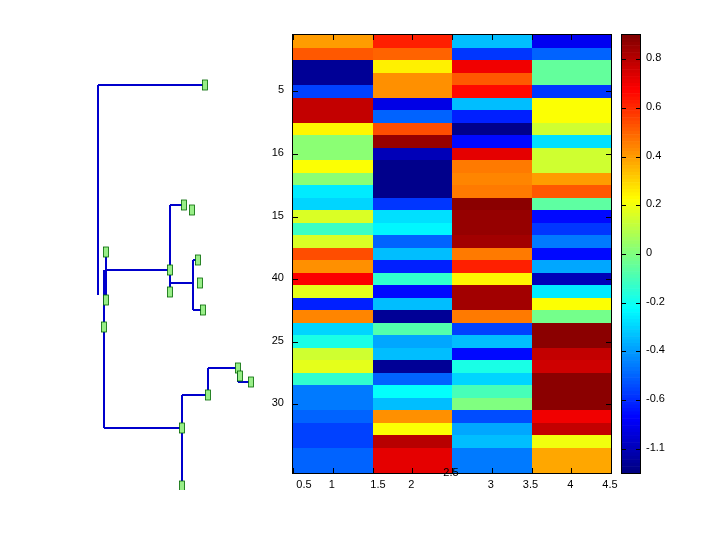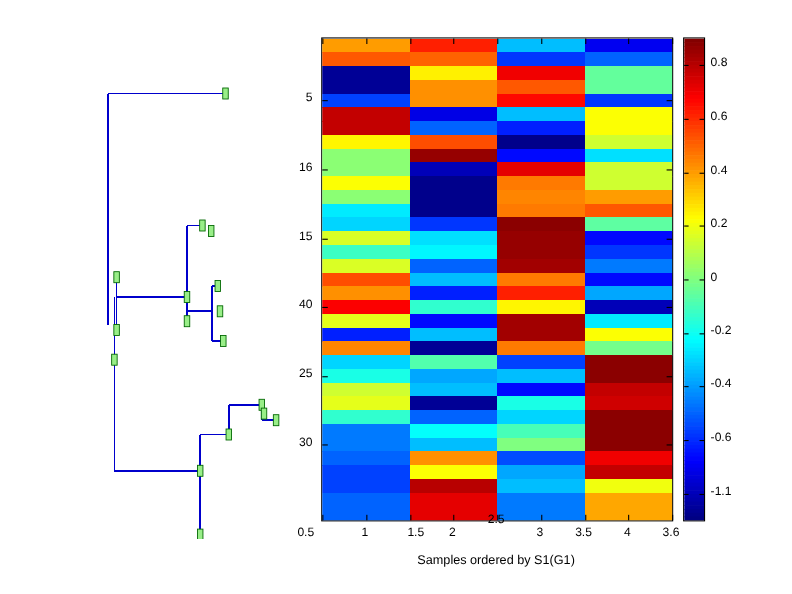--- a/index.html
+++ b/index.html
@@ -346,32 +346,31 @@
 
   <div id="y-tick-labels">
       <div class="ylabel-txt" style="left:254px;top:83.3px;">5</div>
       <div class="ylabel-txt" style="left:254px;top:145.9px;">16</div>
       <div class="ylabel-txt" style="left:254px;top:208.5px;">15</div>
       <div class="ylabel-txt" style="left:254px;top:271.0px;">40</div>
       <div class="ylabel-txt" style="left:254px;top:333.6px;">25</div>
       <div class="ylabel-txt" style="left:254px;top:396.2px;">30</div>
     </div>
   <div id="x-tick-labels">
-      <div class="xlabel-txt" style="left:260px;top:478px;">0.5</div>
+      <div class="xlabel-txt" style="left:286px;top:478px;">0.5</div>
       <div class="xlabel-txt" style="left:313.8px;top:478px;">1</div>
       <div class="xlabel-txt" style="left:360px;top:478px;">1.5</div>
       <div class="xlabel-txt" style="left:393.3px;top:478px;">2</div>
       <div class="xlabel-txt" style="left:433.0px;top:466px;">2.5</div>
       <div class="xlabel-txt" style="left:472.8px;top:478px;">3</div>
       <div class="xlabel-txt" style="left:512.5px;top:478px;">3.5</div>
       <div class="xlabel-txt" style="left:552.3px;top:478px;">4</div>
-      <div class="xlabel-txt" style="left:592.0px;top:478px;">3.6</div>
+      <div class="xlabel-txt" style="left:592.0px;top:478px;">4.5</div>
     </div>
 
-  <div id="x-axis-title">Samples ordered by S1(G1)</div>
 
   <div id="colorbar-axes">
     <svg id="colorbar-canvas" width="18" height="438" viewBox="0 0 18 438">
         <rect x="0" y="0.00" width="18" height="4.02" fill="rgb(131,0,0)"></rect>
         <rect x="0" y="3.42" width="18" height="4.02" fill="rgb(139,0,0)"></rect>
         <rect x="0" y="6.84" width="18" height="4.02" fill="rgb(147,0,0)"></rect>
         <rect x="0" y="10.27" width="18" height="4.02" fill="rgb(155,0,0)"></rect>
         <rect x="0" y="13.69" width="18" height="4.02" fill="rgb(163,0,0)"></rect>
         <rect x="0" y="17.11" width="18" height="4.02" fill="rgb(171,0,0)"></rect>
         <rect x="0" y="20.53" width="18" height="4.02" fill="rgb(179,0,0)"></rect>

